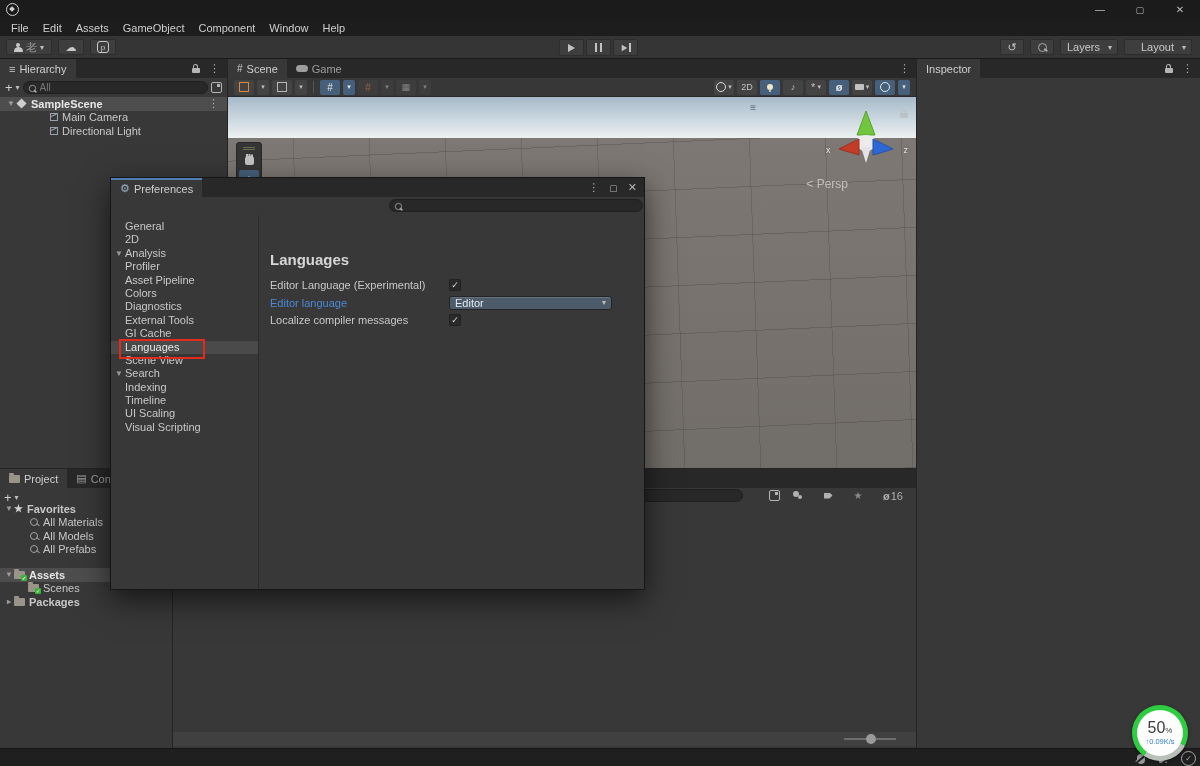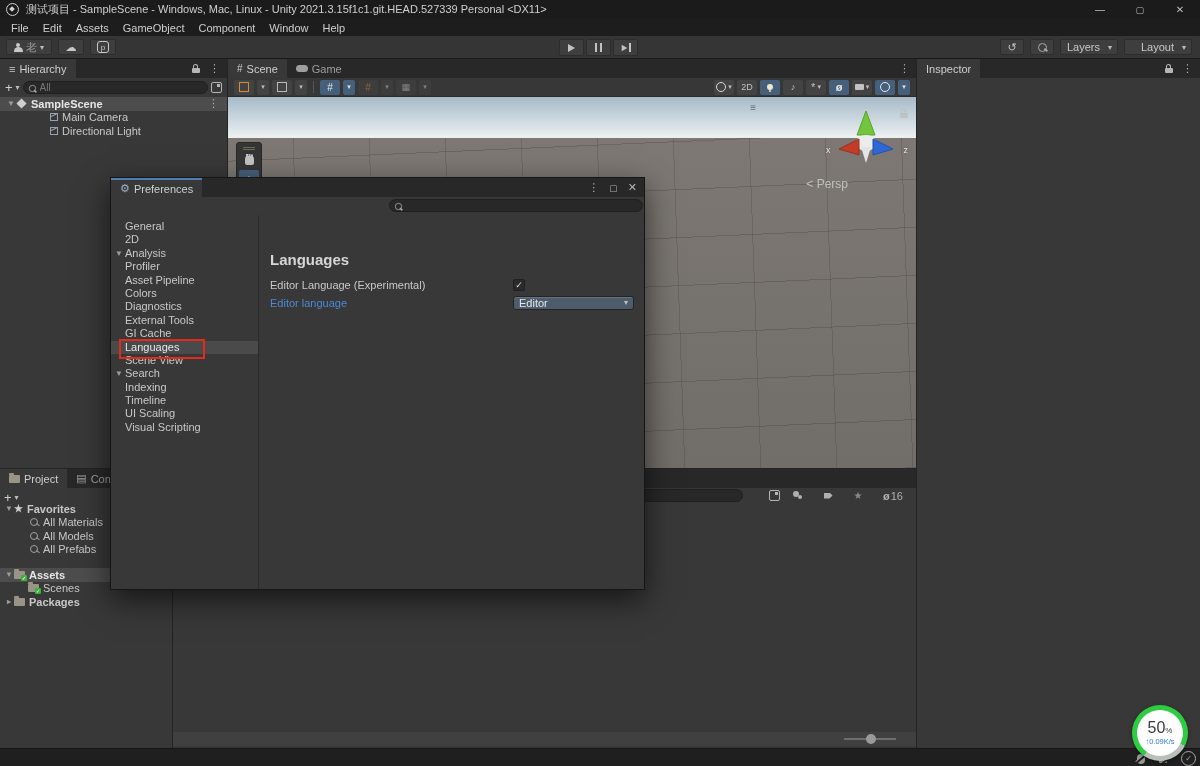--- a/index.html
+++ b/index.html
@@ -138,21 +138,21 @@
   .prefs-body{position:absolute;left:0;top:37px;right:0;bottom:0;}
   .prefs-side{position:absolute;left:0;top:0;width:148px;bottom:0;border-right:1px solid #2b2b2b;box-sizing:border-box;padding-top:5px;}
   .ps-row{height:13.4px;line-height:13.4px;padding-left:14px;position:relative;color:#c8c8c8;white-space:nowrap;}
   .ps-row .tw{position:absolute;left:3px;top:0;width:10px;line-height:13.4px;}
   .ps-row.indent{padding-left:14px;}
   .ps-row.sel{background:#4a4a4a;color:#e8e8e8;}
   .red-box{position:absolute;left:8px;top:124px;width:82px;height:16px;border:2px solid #e02b1d;z-index:3;pointer-events:none;}
   .prefs-content{position:absolute;left:149px;top:0;right:0;bottom:0;}
   .prefs-title{position:absolute;left:10px;top:36px;font-size:15px;font-weight:bold;color:#d6d6d6;}
   .pc-row{position:absolute;left:10px;right:10px;height:15px;display:flex;align-items:center;}
-  .pc-label{width:243px;flex:none;}
+  .pc-label{width:179px;flex:none;}
   .pc-label.hl{color:#4a8ad4;}
   .checkbox{width:12px;height:12px;background:#2a2a2a;border:1px solid #202020;border-radius:2px;display:flex;align-items:center;justify-content:center;box-sizing:border-box;}
   .checkbox::after{content:"✓";color:#dcdcdc;font-size:9px;}
   .pc-dropdown{width:163px;height:14px;background:#4d5c6b;border:1px solid #242424;border-radius:3px;box-shadow:inset 0 1px 0 rgba(255,255,255,.14);display:flex;align-items:center;justify-content:space-between;padding:0 5px;box-sizing:border-box;color:#e2e8ee;}
 
   
   .net-widget{position:absolute;left:1132px;top:705px;width:56px;height:56px;border-radius:50%;
     background:conic-gradient(from 215deg,#2ecc40 0 73%,#b9c0ba 73% 100%);
     display:flex;align-items:center;justify-content:center;z-index:60;box-shadow:0 1px 4px rgba(0,0,0,.4);}
   .net-inner{width:46px;height:46px;border-radius:50%;background:#fdfdfd;display:flex;flex-direction:column;align-items:center;justify-content:center;line-height:1;}
@@ -164,21 +164,20 @@
   .hash{font-size:10px;color:#9e9e9e;} .tab.active .hash{color:#cfcfcf;}
   .bold{font-weight:bold;}
 </style>
 </head>
 <body>
 
 <div class="stage">
 
   <div class="titlebar">
     <span class="unity-logo"></span>
-    <span>测试项目 - SampleScene - Windows, Mac, Linux - Unity 2021.3.15f1c1.git.HEAD.527339 Personal &lt;DX11&gt;</span>
     <div class="win-controls">
       <span class="win-btn">—</span>
       <span class="win-btn" style="font-size:9px;">▢</span>
       <span class="win-btn">✕</span>
     </div>
   </div>
 
   <div class="menubar">
     <span class="menu-item">File</span>
     <span class="menu-item">Edit</span>
@@ -555,20 +554,24 @@
         </div>
 
         <div class="pc-row" style="top:80px;">
           <span class="pc-label hl">Editor language</span>
           <div class="pc-dropdown">
             <span>Editor</span>
             <span class="dd-arrow">▾</span>
           </div>
         </div>
 
+        <div class="pc-row" style="top:97px;">
+          <span class="pc-label">Localize compiler messages</span>
+          <span class="checkbox"></span>
+        </div>
       </div>
     </div>
   </div>
 
   <div class="net-widget">
     <div class="net-inner">
       <span class="net-pct"><span>50</span><span class="sign">%</span></span>
       <span class="net-speed">↑0.09K/s</span>
     </div>
   </div>

